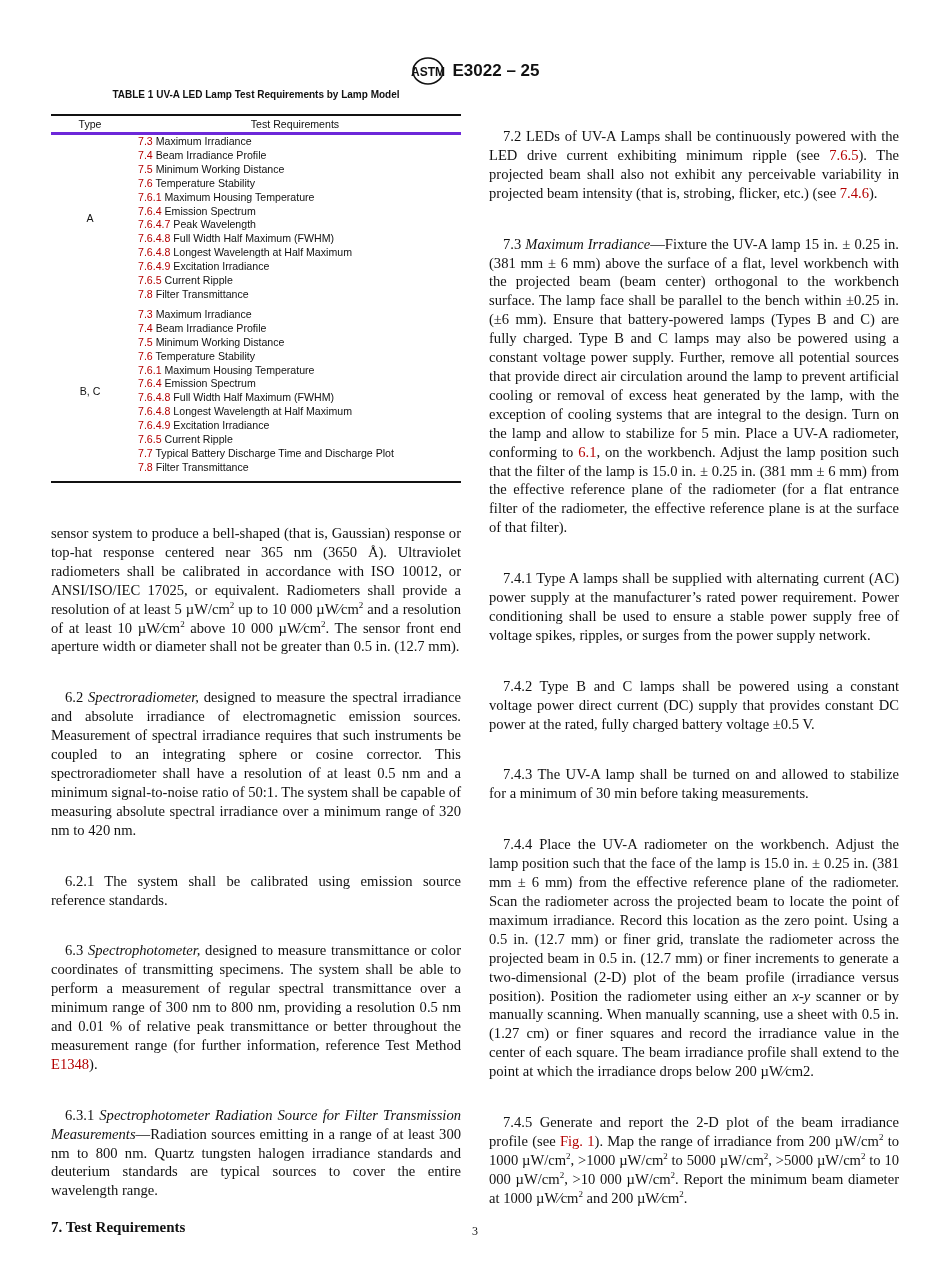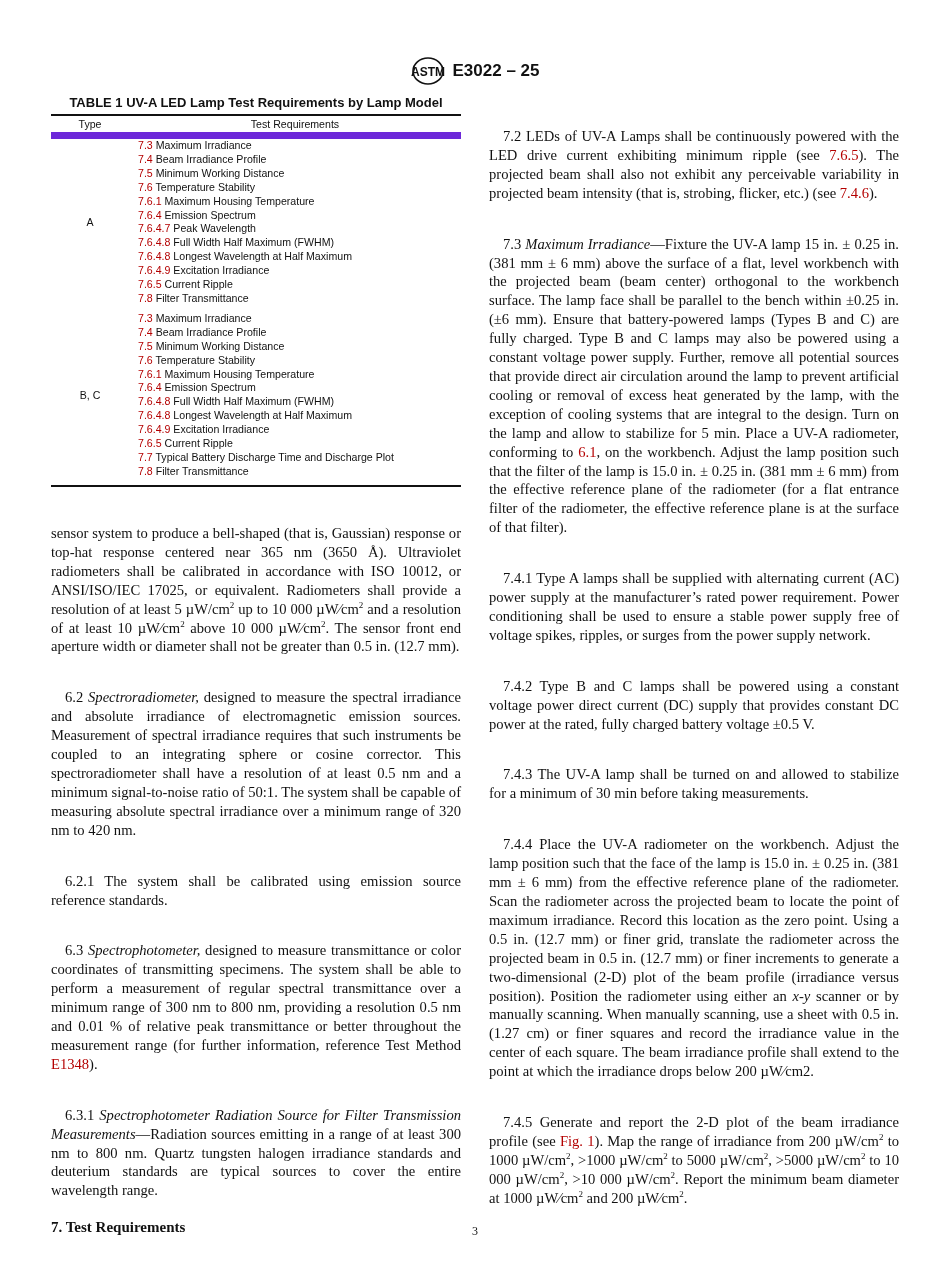--- a/index.html
+++ b/index.html
@@ -4,23 +4,23 @@
 <style>
   html, body { margin:0; padding:0; background:#ffffff; }
   body { width:950px; height:1272px; position:relative; overflow:hidden; color:#111; }
   .header { position:absolute; top:56px; left:0; width:950px; text-align:center; }
   .header-inner { display:inline-flex; align-items:center; gap:8px; }
   .logo { width:34px; height:30px; }
   .doc-id { font-family:"Liberation Sans", sans-serif; font-weight:bold; font-size:17px; }
   .col { position:absolute; font-family:"Liberation Serif", serif; font-size:14.6px; line-height:18.9px; text-align:justify; }
   .col-left { left:51px; width:410px; }
   .col-right { left:489px; width:410px; top:95px; }
-  .table-title { position:absolute; left:51px; top:95px; width:410px; text-align:center; font-family:"Liberation Sans", sans-serif; font-weight:bold; font-size:13px; }
+  .table-title { position:absolute; left:51px; top:89px; width:410px; text-align:center; font-family:"Liberation Sans", sans-serif; font-weight:bold; font-size:10px; }
   .tbl { position:absolute; left:51px; top:114px; width:410px; border-collapse:collapse; font-family:"Liberation Sans", sans-serif; font-size:10.6px; }
-  .tbl th { font-weight:normal; border-top:2px solid #111; border-bottom:7px solid #6d28d9; height:16px; padding:0; }
+  .tbl th { font-weight:normal; border-top:2px solid #111; border-bottom:3px solid #6d28d9; height:16px; padding:0; }
   .tbl th.type { width:78px; }
   .tbl td { padding:0; vertical-align:middle; }
   .tbl td.type { text-align:center; }
   .tbl tr.group td { padding-bottom:6px; }
   .tbl tr.last td { border-bottom:2px solid #111; }
   .req { display:block; line-height:13.9px; padding-left:9px; }
   .ref { color:#b40000; }
   p { margin:0; }
   p.par { text-indent:14px;margin-top:32px; }
   .gap { margin-top:8px; }

